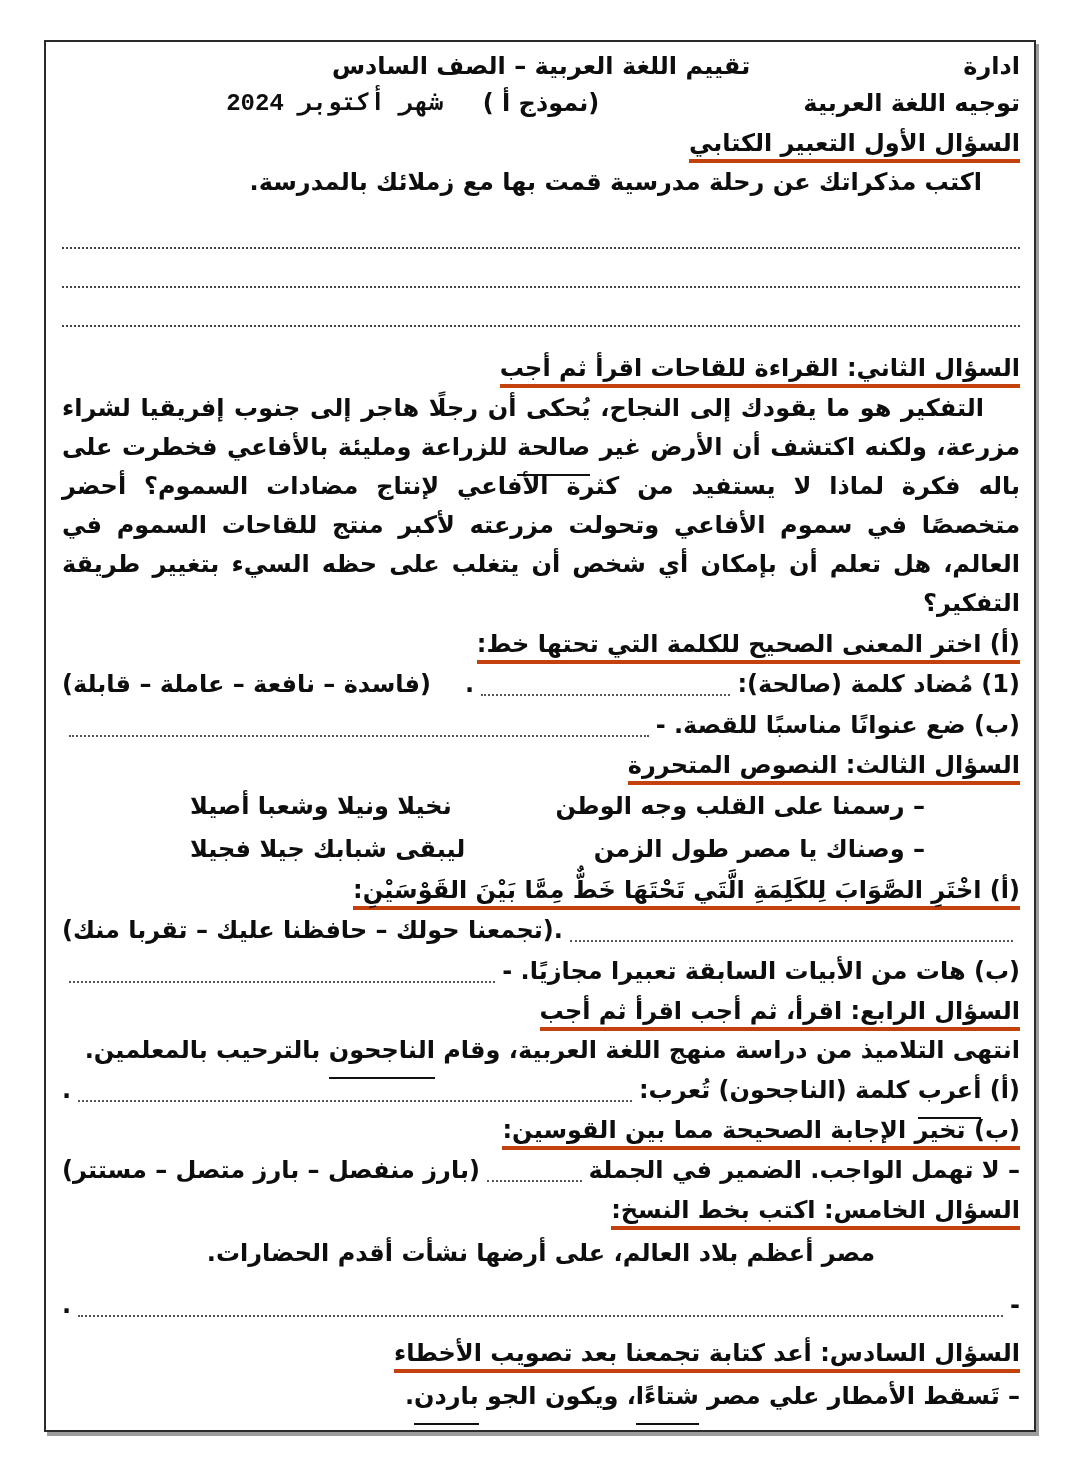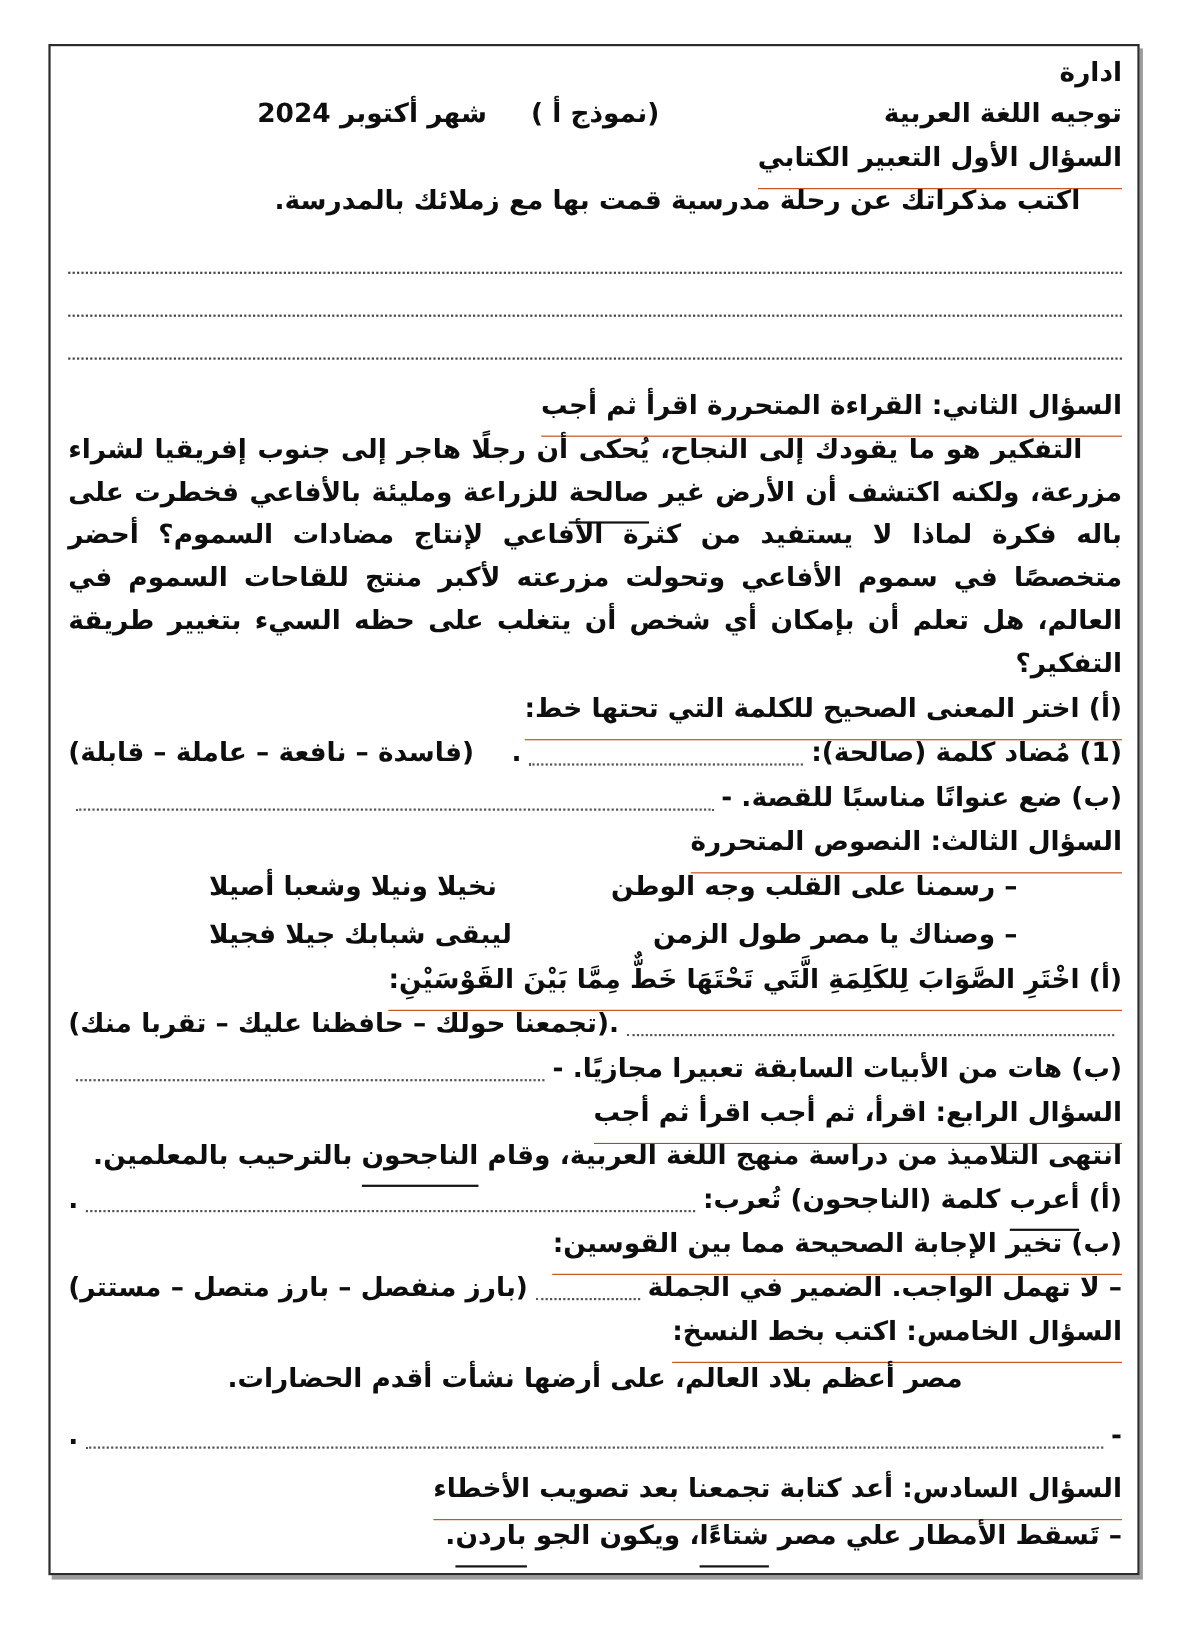--- a/index.html
+++ b/index.html
@@ -11,63 +11,64 @@
   .frame{
     position:absolute;left:44px;top:40px;width:992px;height:1392px;
     box-sizing:border-box;border:2px solid #2b2b2b;background:#fff;
     box-shadow:3px 4px 0 #9c9c9c;
     padding:6px 14px 0 16px;direction:rtl;overflow:hidden;
     font-size:24px;
   }
   .grid3{display:grid;grid-template-columns:1fr auto 1fr;align-items:end;line-height:37px;}
   .grid3 .r{text-align:right;}
   .grid3 .c{text-align:center;}
-  .grid3 .l{text-align:right;padding-right:40px;}
+  .grid3 .l{text-align:right;padding-right:40px;font-family:Liberation Mono, monospace;}
   .line{line-height:39px;}
-  .uhead{border-bottom:1px solid #c2410c;padding-bottom:14px;}
+  .uhead{border-bottom:4px solid #c2410c;padding-bottom:2px;}
   .ulw{border-bottom:2.5px solid #111;padding-bottom:13px;}
   .indent{text-indent:38px;}
   .para{line-height:39px;text-align:justify;text-indent:36px;margin-top:1px;}
   .leader{display:flex;align-items:flex-end;line-height:41px;}
   .leader .lbl{flex:0 0 auto;display:block;}
   .dots{flex:1 1 auto;min-width:30px;border-bottom:2px dotted #555;margin:0 7px 9px 7px;}
   .blank{border-bottom:2.5px dotted #444;height:37px;}
   .verse{display:flex;justify-content:space-between;line-height:43px;padding:0 95px 0 128px;}
   .center{text-align:center;}
   .gapR{margin-right:34px;}
   .mt2{margin-top:2px;}.mt4{margin-top:4px;}.mt8{margin-top:8px;}
   .mt12{margin-top:12px;}.mt22{margin-top:22px;}
 </style>
 </head>
 <body>
 
 <div class="frame">
 
   <div class="grid3">
     <div class="r">ادارة</div>
+    <div class="c">تقييم اللغة العربية – الصف السادس</div>
     <div></div>
   </div>
 
   <div class="grid3">
     <div class="r">توجيه اللغة العربية</div>
     <div class="c">(نموذج أ )</div>
     <div class="l">شهر أكتوبر 2024</div>
   </div>
 
   <div class="line mt2">
     <span class="uhead">السؤال الأول التعبير الكتابي</span>
   </div>
   <div class="line indent">اكتب مذكراتك عن رحلة مدرسية  قمت بها مع زملائك بالمدرسة.</div>
 
   <div class="blank mt8"></div>
   <div class="blank"></div>
   <div class="blank"></div>
 
   <div class="line mt22">
-    <span class="uhead">السؤال الثاني: القراءة المتحررة  اقرأ ثم أجب</span>
+    <span class="uhead">السؤال الثاني: القراءة للقاحات  اقرأ ثم أجب</span>
   </div>
   <div class="para">
     <span>التفكير هو ما يقودك إلى النجاح، يُحكى أن رجلًا هاجر إلى جنوب إفريقيا لشراء مزرعة، ولكنه اكتشف أن الأرض غير </span><span class="ulw">صالحة</span><span> للزراعة ومليئة بالأفاعي فخطرت على باله فكرة لماذا لا يستفيد من كثرة الأفاعي لإنتاج مضادات السموم؟ أحضر متخصصًا في سموم الأفاعي وتحولت مزرعته لأكبر منتج للقاحات السموم في العالم، هل تعلم أن بإمكان أي شخص أن يتغلب على حظه السيء  بتغيير طريقة التفكير؟</span>
   </div>
   <div class="line mt2">
     <span class="uhead">(أ) اختر المعنى الصحيح للكلمة التي تحتها خط:</span>
   </div>
   <div class="leader">
     <span class="lbl">(1)  مُضاد كلمة (صالحة):</span>
     <span class="dots"></span>

